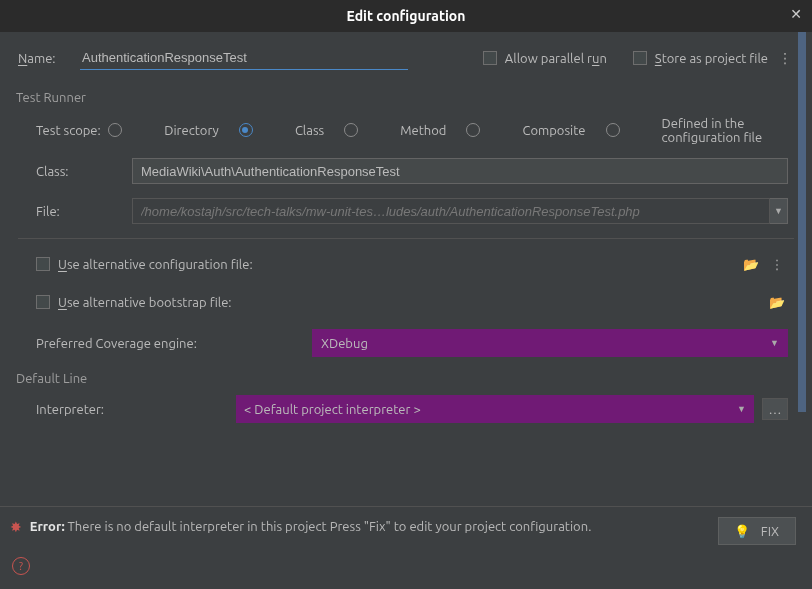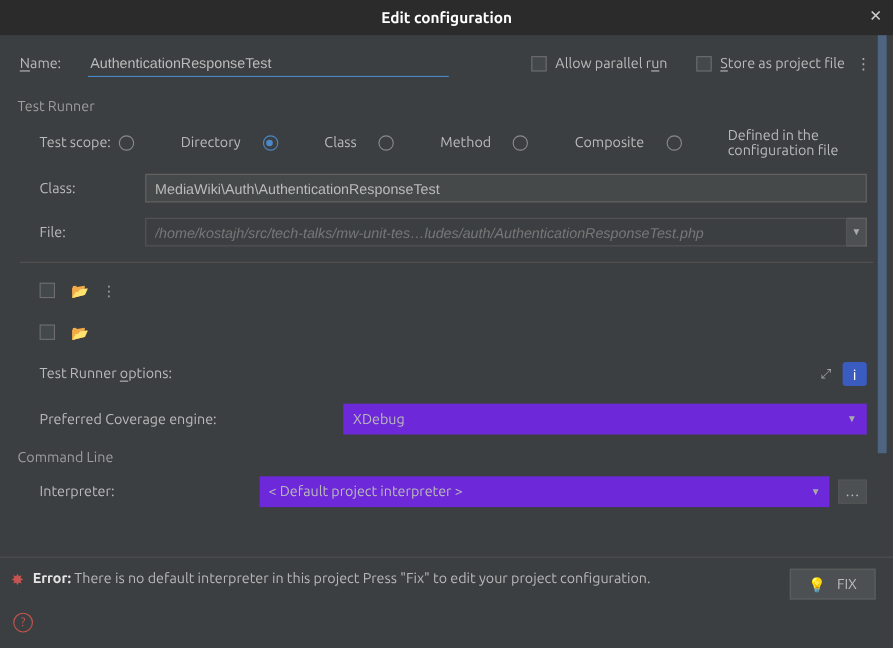--- a/index.html
+++ b/index.html
@@ -78,21 +78,21 @@
   color: #aaa; font-size: 9px; cursor: pointer;
 }
 .sep { height: 1px; background: #515151; margin: 8px 18px 14px 0; }
 .icon-btn {
   width: 22px; height: 22px; display: flex; align-items: center; justify-content: center;
   color: #aaa; cursor: pointer; margin-left: 4px;
 }
 .icon-btn.info { background: #3a5bbf; border-radius: 3px; color: #fff; }
 .expand-icon { font-size: 12px; }
 .select {
-  flex: 1; background: #6d28d9; border: 1px solid #5e5e5e00;
+  flex: 1; background: #701a75; border: 1px solid #5e5e5e00;
   color: #bbb; padding: 4px 8px; height: 28px;
   display: flex; align-items: center; justify-content: space-between;
   cursor: pointer;
 }
 .select .arrow { font-size: 9px; color: #aaa; }
 .interp-row .select { border: none; }
 .dots-btn {
   width: 26px; height: 22px; background: #4c5052; border: 1px solid #555;
   display: flex; align-items: center; justify-content: center;
   color: #bbb; margin-left: 8px; cursor: pointer;
@@ -194,42 +194,39 @@
       <input class="text-input disabled" disabled="" value="/home/kostajh/src/tech-talks/mw-unit-tes…ludes/auth/AuthenticationResponseTest.php" style="">
       <span class="dd-btn">▼</span>
     </div>
   </div>
 
   <div class="sep"></div>
 
   <div class="indent">
     <div class="check-row">
       <span class="chk"></span>
+      <span class="lbl"><span class="underline">U</span>se alternative configuration file:</span>
       <span class="icon-btn">📂</span>
       <span class="icon-btn">⋮</span>
     </div>
     <div class="check-row">
       <span class="chk"></span>
+      <span class="lbl"><span class="underline">U</span>se alternative bootstrap file:</span>
       <span class="icon-btn">📂</span>
-    </div>
-    <div class="check-row">
-      <span class="lbl">Test Runner <span class="underline">o</span>ptions:</span>
-      <span class="icon-btn expand-icon">⤢</span>
-      <span class="icon-btn info">ℹ</span>
     </div>
     <div class="form-row">
       <span class="pref-label">Preferred Coverage engine:</span>
       <div class="select">
         <span>XDebug</span>
         <span class="arrow">▼</span>
       </div>
     </div>
   </div>
 
-  <div class="section-title2">Command Line</div>
+  <div class="section-title2">Default Line</div>
 
   <div class="indent">
     <div class="form-row interp-row" style="margin-bottom:4px">
       <span style="width:200px">Interpreter:</span>
       <div class="select">
         <span>&lt; Default project interpreter &gt;</span>
         <span class="arrow">▼</span>
       </div>
       <span class="dots-btn">…</span>
     </div>

